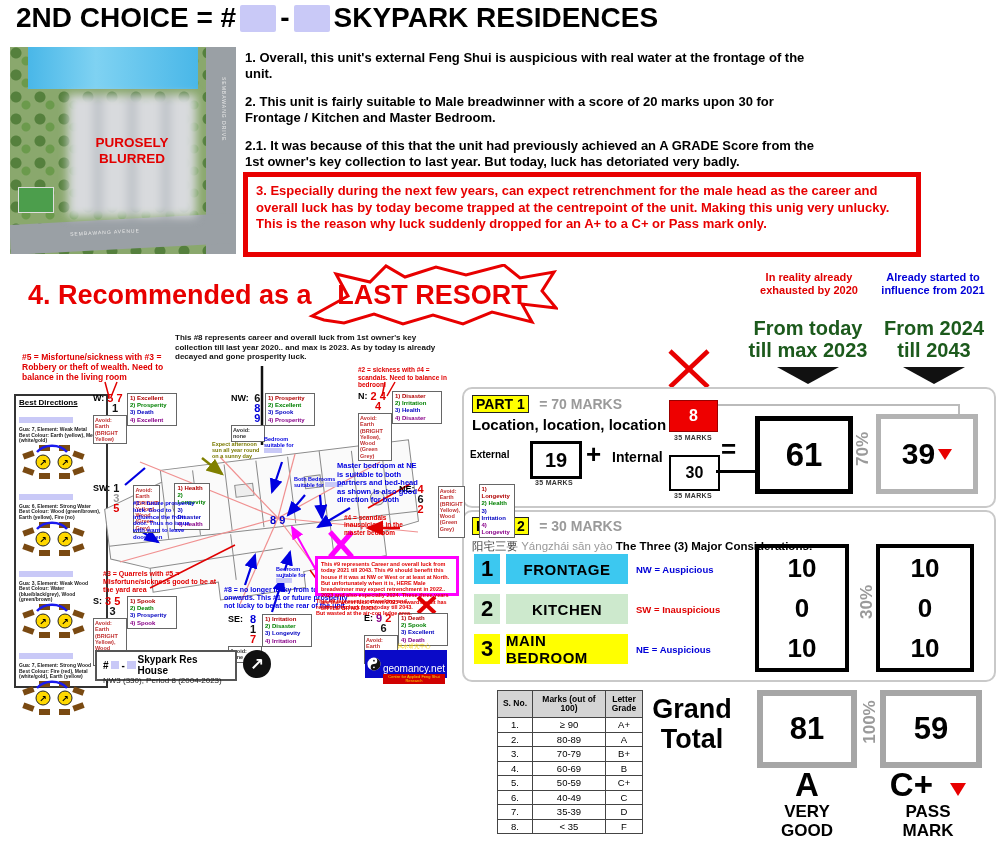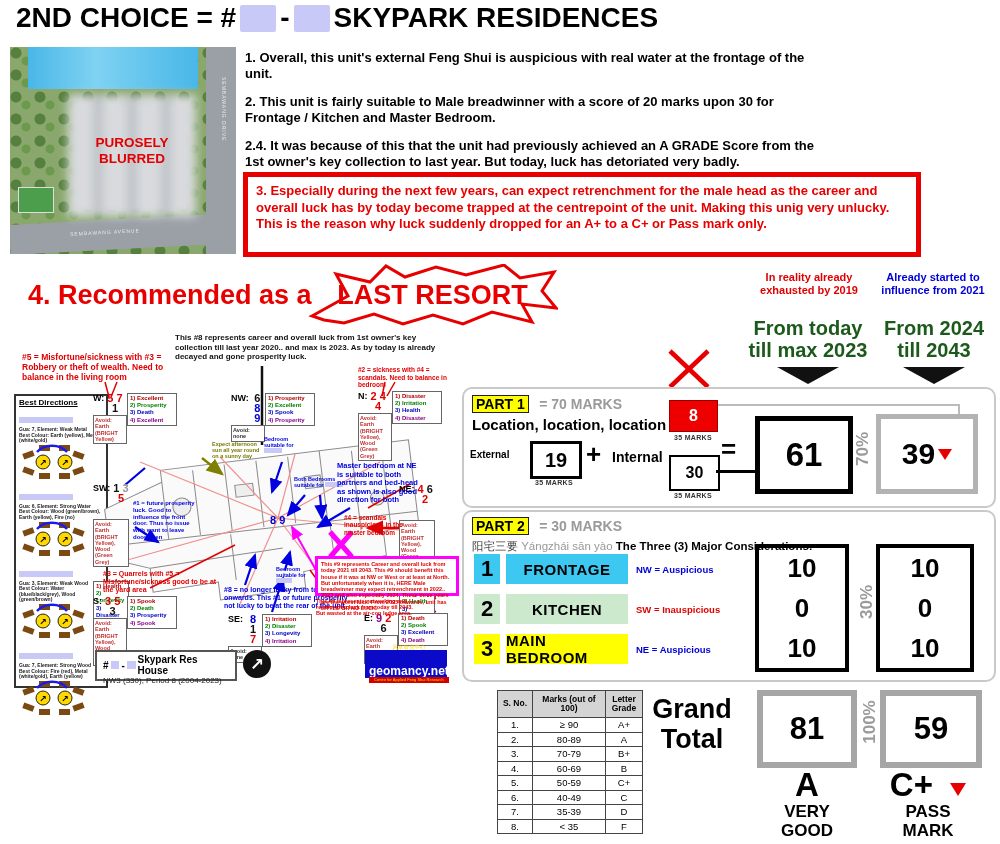--- a/index.html
+++ b/index.html
@@ -78,33 +78,33 @@
   .sec-col{width:32px;flex:none;}
   .sec-head{font-size:9px;font-weight:bold;display:flex;gap:3px;align-items:flex-start;}
   .sec-nums{font-size:11px;font-weight:bold;line-height:10px;text-align:center;}
   .sec-list{border:1px solid #666;background:#fff;font-size:6px;font-weight:bold;line-height:7.2px;padding:1px 2px;width:44px;flex:none;height:fit-content;}
   .sec-list div:nth-child(1){color:#b00000;}
   .sec-list div:nth-child(2){color:#008000;}
   .sec-list div:nth-child(3){color:#0000c0;}
   .sec-list div:nth-child(4){color:#880088;}
   .sec-avoid{border:1px solid #666;background:#fff;font-size:5.5px;font-weight:bold;color:#c03030;line-height:6.3px;padding:1px;margin-top:2px;width:34px;box-sizing:border-box;}
   .avoid-none{color:#333;}
-  .sector.stack{flex-direction:column;width:40px;gap:14px;}
+  .sector.stack{flex-direction:row;width:40px;gap:14px;}
   .sector.stack .sec-avoid,.sector.stack .sec-list{width:36px;box-sizing:border-box;}
   
   .career{border:3px solid #ff00ff;background:#fff;color:#e00000;font-size:5.5px;font-weight:bold;line-height:6.3px;padding:2px 3px;box-sizing:border-box;}
   
   .tblock{border:2px solid #555;background:#fff;padding:2px 6px;box-sizing:border-box;}
   .tb1{font-size:10px;font-weight:bold;display:flex;align-items:center;gap:2px;}
   .tb2{font-size:8px;color:#222;}
   .compass{width:28px;height:28px;border-radius:50%;background:#111;color:#fff;display:flex;align-items:center;justify-content:center;font-size:17px;font-weight:bold;}
   .logo{width:82px;height:28px;background:#0a0ac8;display:flex;align-items:center;padding:1px 2px;box-sizing:border-box;gap:2px;}
   .logo-right{flex:1;display:flex;flex-direction:column;align-items:center;line-height:1;}
   .logo-cn{color:#ffd700;font-size:5.5px;}
-  .logo-name{color:#fff;font-size:12px;font-weight:bold;margin-top:14px;}
+  .logo-name{color:#fff;font-size:10px;font-weight:normal;margin-top:14px;}
   .logo-tag{background:#d00000;color:#ffd700;font-size:4px;width:100%;text-align:center;padding:1px 0;}
 </style>
 </head>
 <body>
 
 <div class="page">
 
   <div class="abs title">
     <span>2ND CHOICE = #</span>
     <span class="blurbox"></span>
@@ -120,36 +120,36 @@
     <div class="court"></div>
     <div class="bldg"></div>
     <div class="bldg-label">PUROSELY BLURRED</div>
     <div class="road-label-r">SEMBAWANG DRIVE</div>
     <div class="road-label-b">SEMBAWANG AVENUE</div>
   </div>
 
   <div class="abs intro">
     <p>1. Overall, this unit's external Feng Shui is auspicious with real water at the frontage of the unit.</p>
     <p>2. This unit is fairly suitable to Male breadwinner with a score of 20 marks upon 30 for Frontage / Kitchen and Master Bedroom.</p>
-    <p>2.4. It was because of this that the unit had previously achieved an A GRADE Score from the 1st owner's key collection to last year. But today, luck has detoriated very badly.</p>
+    <p>2.1. It was because of this that the unit had previously achieved an A GRADE Score from the 1st owner's key collection to last year. But today, luck has detoriated very badly.</p>
   </div>
 
   <div class="abs warning">3. Especially during the next few years, can expect retrenchment for the male head as the career and overall luck has by today become trapped at the centrepoint of the unit. Making this unig very unlucky. This is the reason why luck suddenly dropped for an A+ to a C+ or Pass mark only.</div>
 
   <div class="abs recommend">
     <span>4. Recommended as a</span>
     <span class="burst">
       <svg width="250" height="62" viewBox="0 0 250 62">
         <polygon points="4,52 40,32 28,10 62,18 78,2 97,13 128,3 158,11 196,1 212,14 246,8 234,27 248,44 214,40 224,58 184,48 155,60 125,51 95,60 66,50 36,59 16,56" fill="none" stroke="#e80000" stroke-width="3"></polygon>
       </svg>
       <span>LAST RESORT</span>
     </span>
   </div>
 
-  <div class="abs tl-note red" style="left:753px;top:271px;width:112px;">In reality already exhausted by 2019</div>
+  <div class="abs tl-note red" style="left:753px;top:271px;width:112px;">In reality already exhausted by 2020</div>
   <div class="abs tl-note c-blue" style="left:876px;top:271px;width:114px;">Already started to influence from 2021</div>
   <div class="abs tl-period" style="left:740px;top:317px;width:136px;">From today till max 2023</div>
   <div class="abs tl-period" style="left:878px;top:317px;width:112px;">From 2024 till 2043</div>
   <div class="abs tri-black" style="left:777px;top:367px;"></div>
   <div class="abs tri-black" style="left:903px;top:367px;"></div>
 
   <svg class="abs" style="left:666px;top:348px;" width="46" height="42">
     <line x1="4" y1="3" x2="42" y2="39" stroke="#e80000" stroke-width="4.5"></line>
     <line x1="42" y1="3" x2="4" y2="39" stroke="#e80000" stroke-width="4.5"></line>
   </svg>

